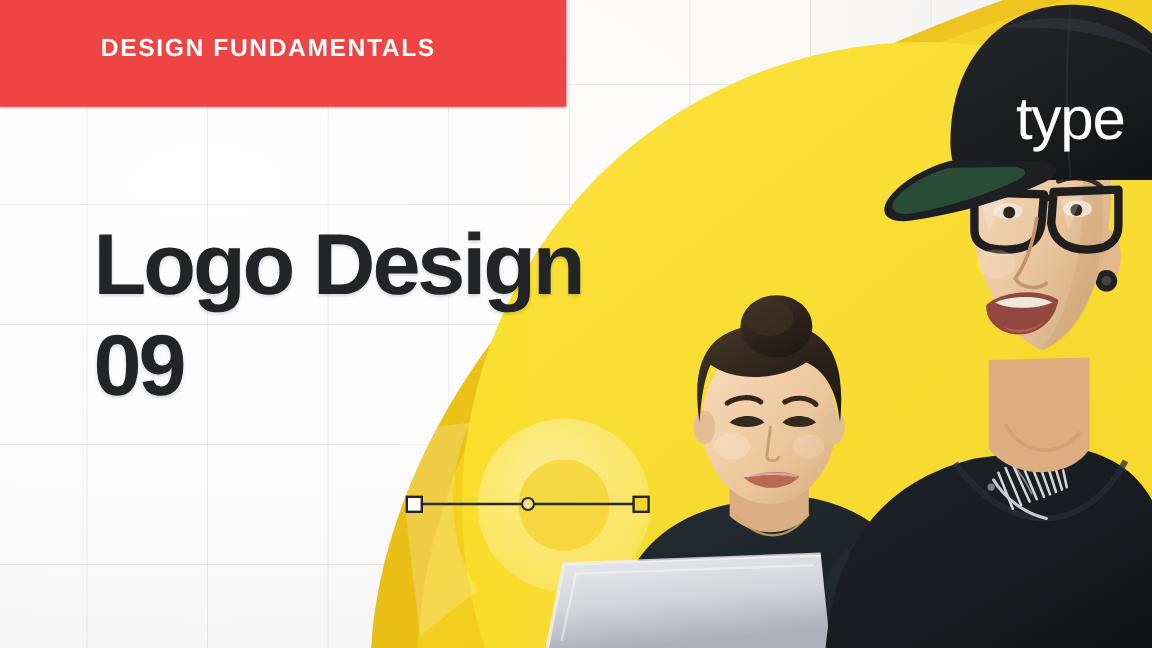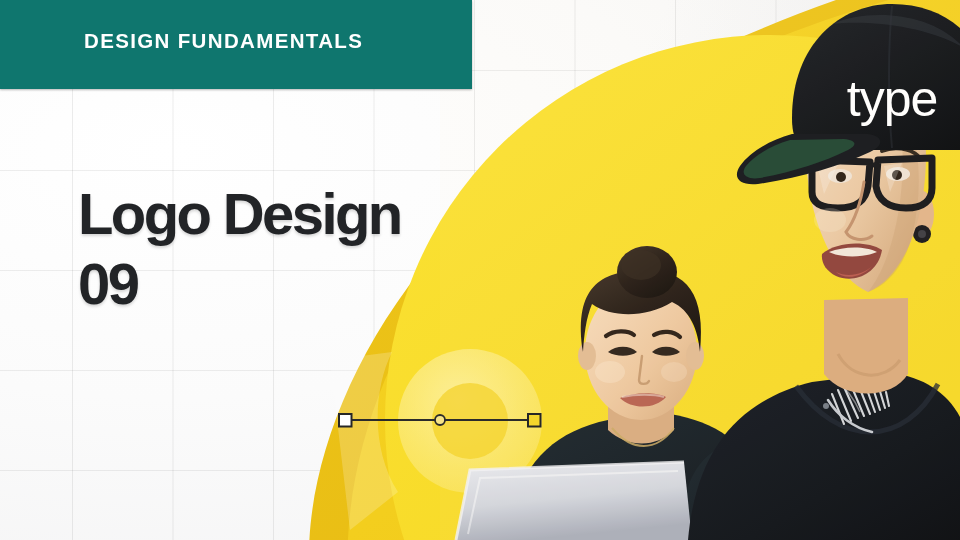--- a/index.html
+++ b/index.html
@@ -47,21 +47,21 @@
     inset: 0;
   }
 
   
   .header-bar {
     position: absolute;
     left: 0;
     top: 0;
     width: 472px;
     height: 89px;
-    background: #0f766e;
+    background: #ef4444;
     z-index: 40;
     box-shadow: 0 1px 2px rgba(0,0,0,0.28);
   }
   .header-bar .eyebrow {
     position: absolute;
     left: 84px;
     top: 31px;
     color: #ffffff;
     font-size: 20.5px;
     font-weight: 700;
@@ -73,21 +73,21 @@
   
   .title-block {
     position: absolute;
     left: 78px;
     top: 186px;
     z-index: 38;
     pointer-events: none;
   }
   .title-line {
     color: #222427;
-    font-size: 58px;
+    font-size: 72px;
     font-weight: 700;
     letter-spacing: -2.6px;
     line-height: 0.98;
     white-space: nowrap;
     text-shadow: 0 2px 3px rgba(0,0,0,0.16);
   }
   .title-line.second {
     margin-top: 13px;
   }
 

